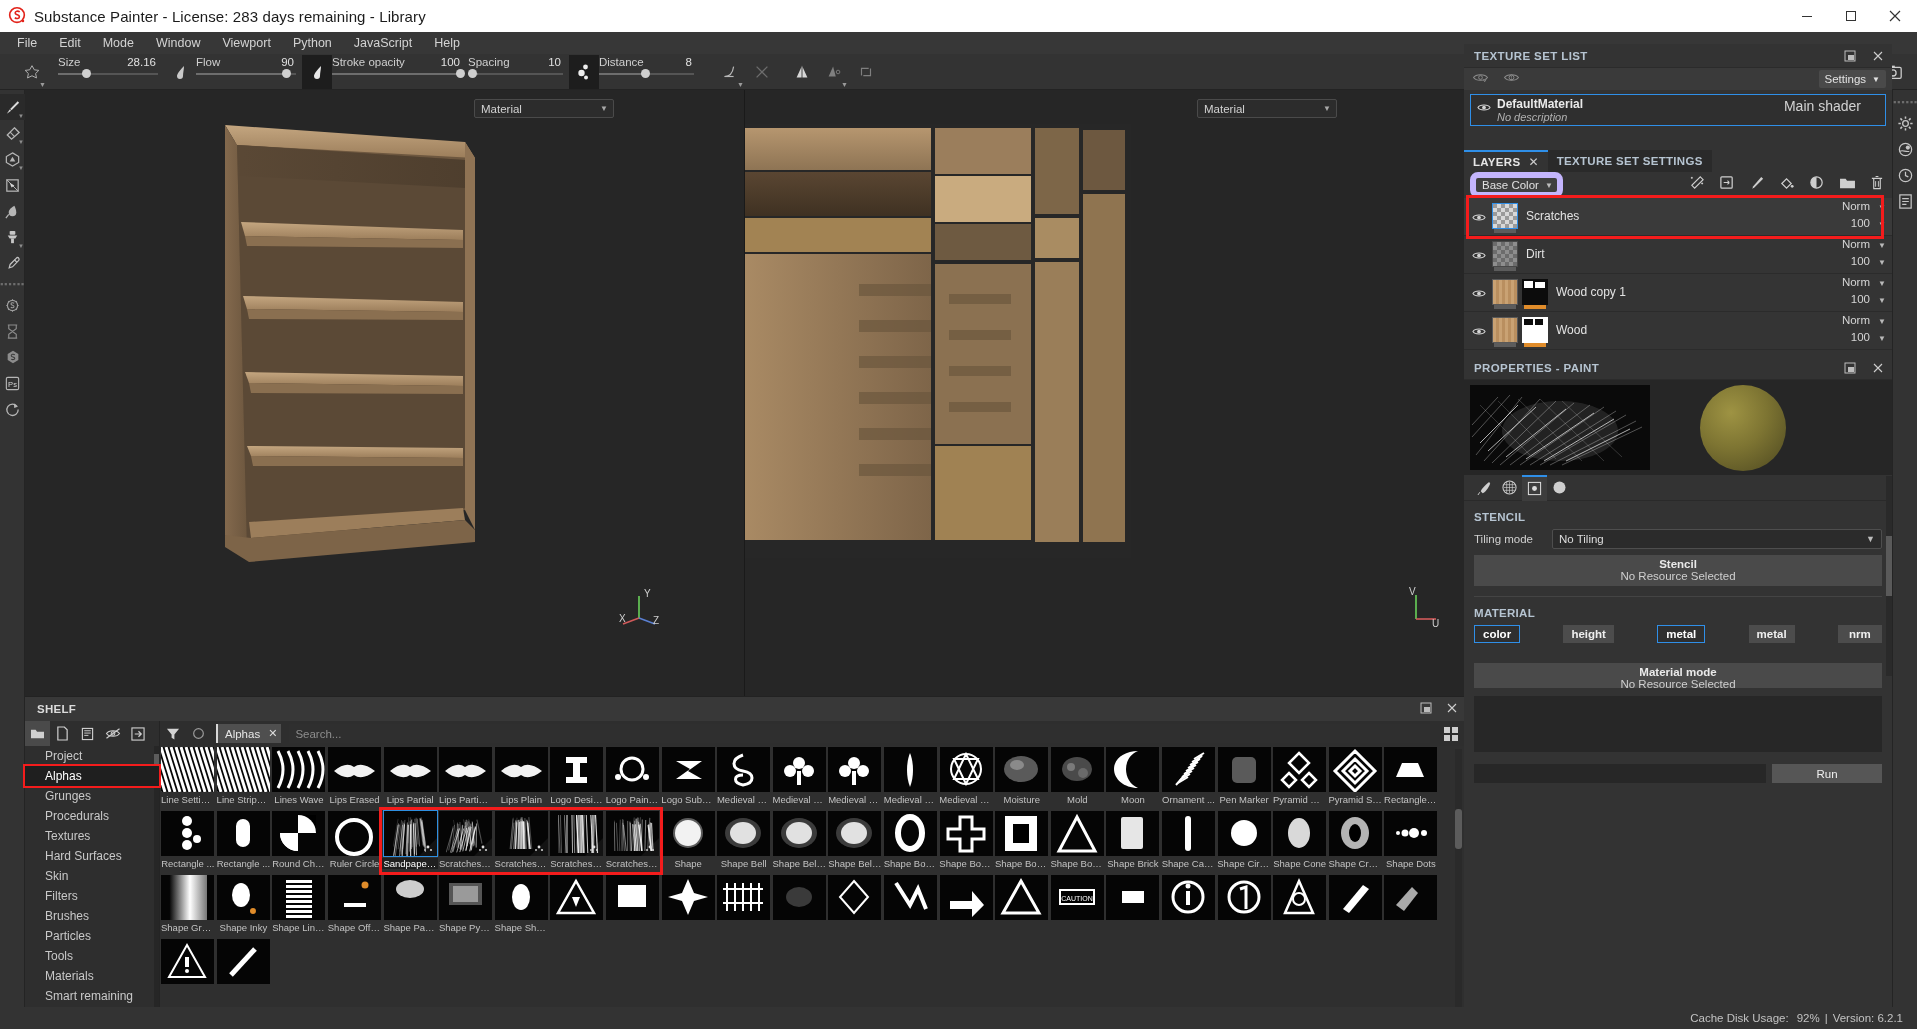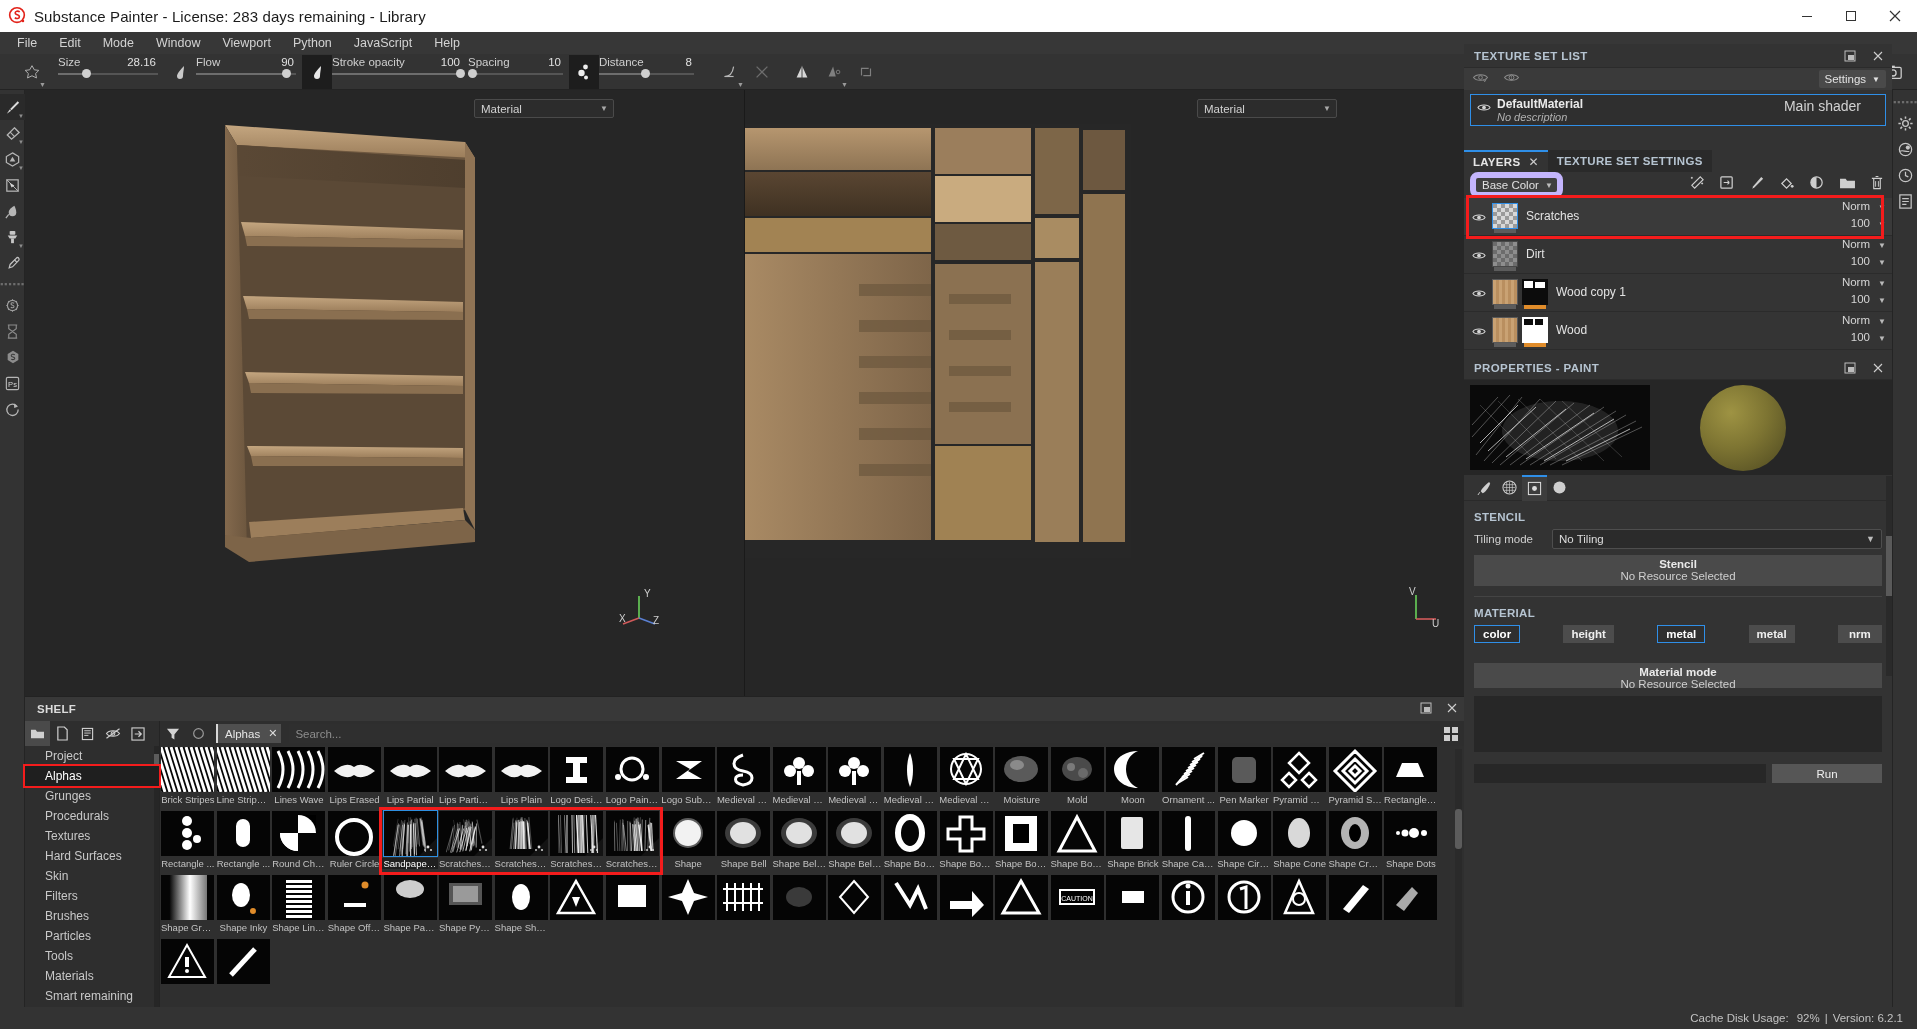--- a/index.html
+++ b/index.html
@@ -754,21 +754,21 @@
                     <path d="M35 0 L49 45" stroke="#fff" stroke-width="3"></path>
                     <path d="M40 0 L54 45" stroke="#fff" stroke-width="3"></path>
                     <path d="M45 0 L59 45" stroke="#fff" stroke-width="3"></path>
                     <path d="M50 0 L64 45" stroke="#fff" stroke-width="3"></path>
                     <path d="M55 0 L69 45" stroke="#fff" stroke-width="3"></path>
                     <path d="M60 0 L74 45" stroke="#fff" stroke-width="3"></path>
                     <path d="M65 0 L79 45" stroke="#fff" stroke-width="3"></path>
                     <path d="M70 0 L84 45" stroke="#fff" stroke-width="3"></path>
                     <path d="M75 0 L89 45" stroke="#fff" stroke-width="3"></path>
                   </svg></div>
-                <div class="cap">Brick Stripes</div>
+                <div class="cap">Line Settings</div>
               </div>
               <div class="cell">
                 <div class="thumb"><svg width="53" height="45" viewBox="0 0 53 45">
                     <rect width="53" height="45" fill="#050505"></rect>
                     <path d="M-30 0 L-16 45" stroke="#fff" stroke-width="3"></path>
                     <path d="M-25 0 L-11 45" stroke="#fff" stroke-width="3"></path>
                     <path d="M-20 0 L-6 45" stroke="#fff" stroke-width="3"></path>
                     <path d="M-15 0 L-1 45" stroke="#fff" stroke-width="3"></path>
                     <path d="M-10 0 L4 45" stroke="#fff" stroke-width="3"></path>
                     <path d="M-5 0 L9 45" stroke="#fff" stroke-width="3"></path>

